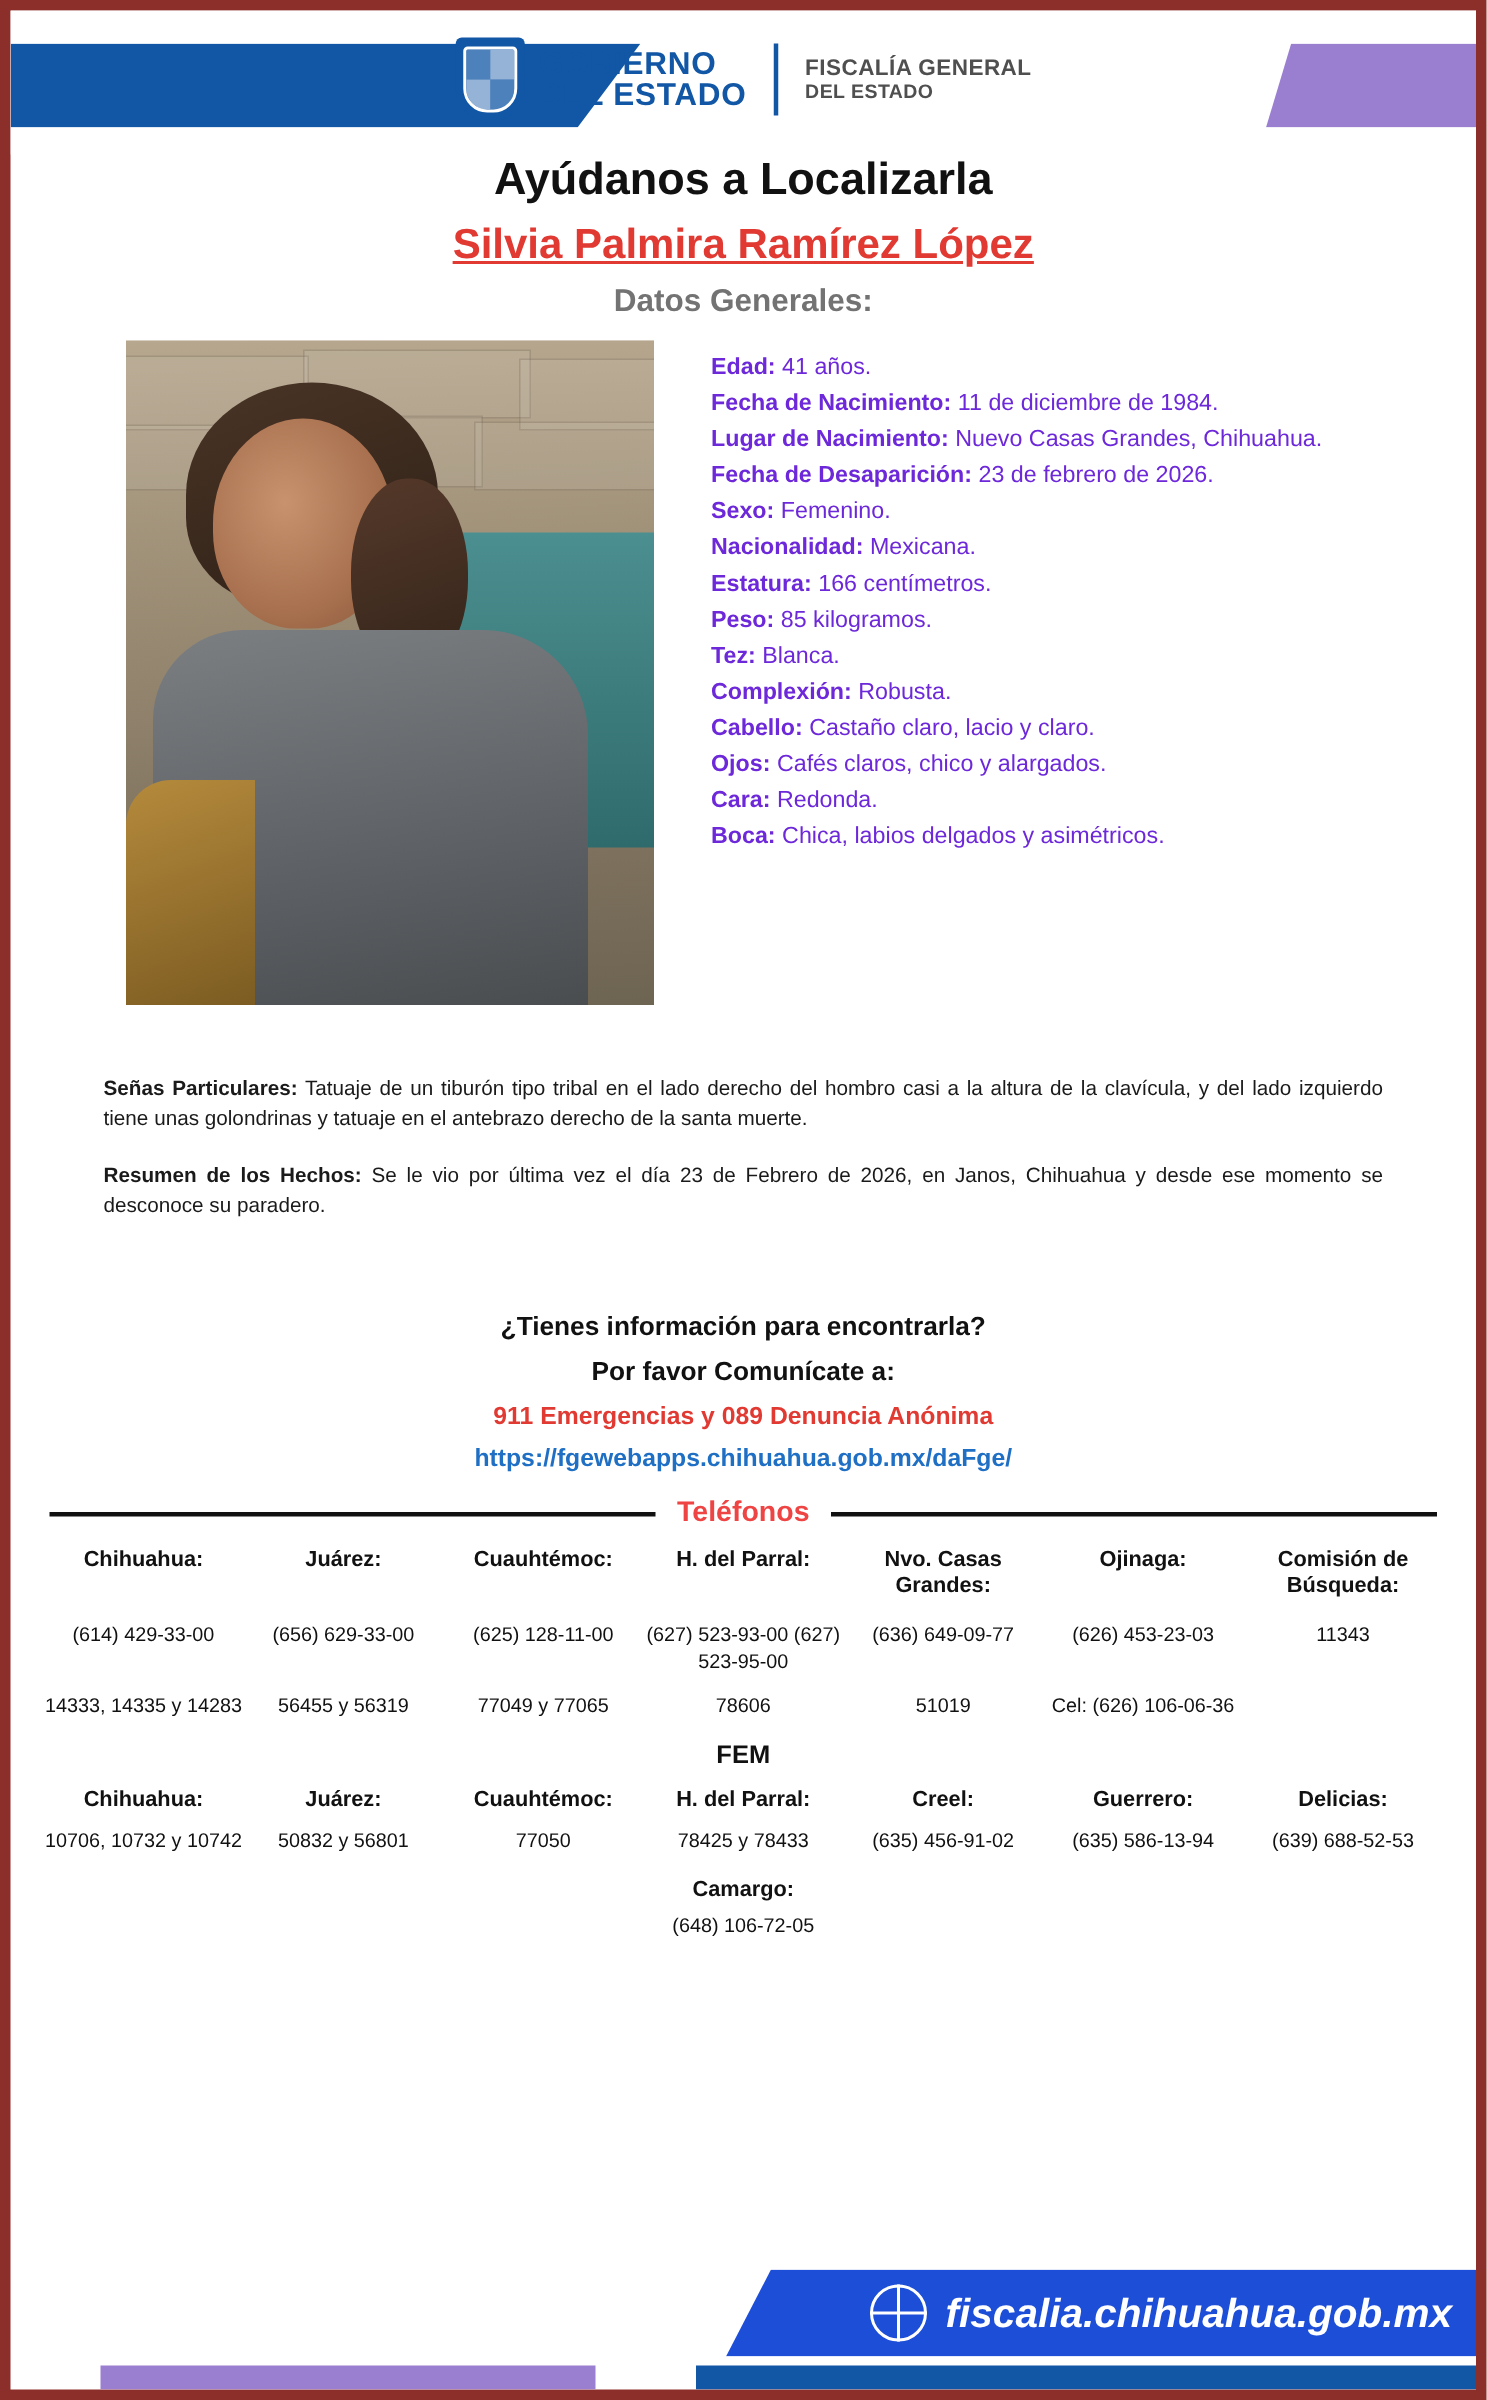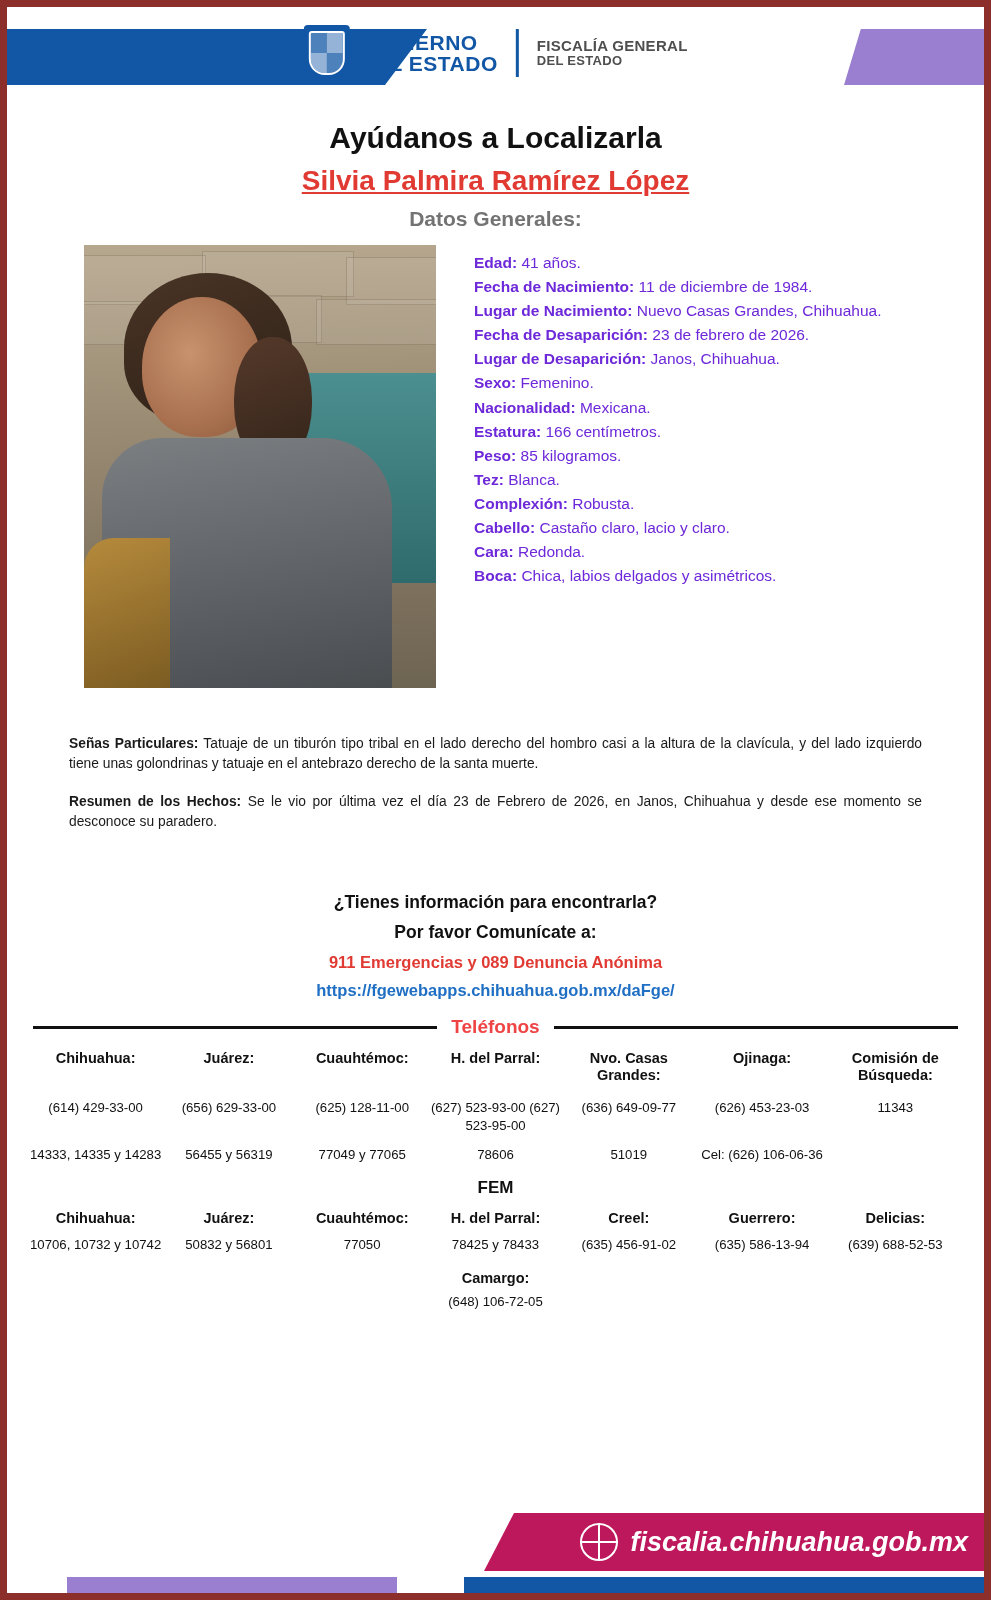--- a/index.html
+++ b/index.html
@@ -99,21 +99,20 @@
   }
   .fis-text .l1 { font-size: 15px; letter-spacing: 0.3px; }
   .fis-text .l2 { font-size: 13px; letter-spacing: 0.3px; }
 
   
   .title-main {
     text-align: center;
     font-size: 30px;
     font-weight: bold;
     color: #111111;
-    margin-top: 18px;
   }
   .title-name {
     text-align: center;
     font-size: 28px;
     font-weight: bold;
     color: #e03a33;
     margin-top: 10px;
     text-decoration: underline;
   }
   .title-sub {
@@ -292,21 +291,21 @@
   .footer {
     position: absolute;
     left: 0; bottom: 0;
     width: 100%;
     height: 96px;
   }
   .footer .blue {
     position: absolute;
     right: 0; bottom: 22px;
     width: 500px; height: 58px;
-    background: #be185d;
+    background: #1d4ed8;
     clip-path: polygon(6% 0, 100% 0, 100% 100%, 0 100%);
     display: flex;
     align-items: center;
     justify-content: flex-end;
     padding-right: 16px;
     box-sizing: border-box;
     gap: 12px;
   }
   .footer .site {
     color: #ffffff;
@@ -394,28 +393,28 @@
       <div class="hair2"></div>
       <div class="torso"></div>
       <div class="arm"></div>
     </div>
 
     <div class="details">
       <div class="row"><b>Edad:</b> <span>41 años.</span></div>
       <div class="row"><b>Fecha de Nacimiento:</b> <span>11 de diciembre de 1984.</span></div>
       <div class="row"><b>Lugar de Nacimiento:</b> <span>Nuevo Casas Grandes, Chihuahua.</span></div>
       <div class="row"><b>Fecha de Desaparición:</b> <span>23 de febrero de 2026.</span></div>
-      <div class="row"><b>Lugar de Desaparición:</b> <span>Janos, Chihuahua.</span></div>
       <div class="row"><b>Sexo:</b> <span>Femenino.</span></div>
       <div class="row"><b>Nacionalidad:</b> <span>Mexicana.</span></div>
       <div class="row"><b>Estatura:</b> <span>166 centímetros.</span></div>
       <div class="row"><b>Peso:</b> <span>85 kilogramos.</span></div>
       <div class="row"><b>Tez:</b> <span>Blanca.</span></div>
       <div class="row"><b>Complexión:</b> <span>Robusta.</span></div>
       <div class="row"><b>Cabello:</b> <span>Castaño claro, lacio y claro.</span></div>
+      <div class="row"><b>Ojos:</b> <span>Cafés claros, chico y alargados.</span></div>
       <div class="row"><b>Cara:</b> <span>Redonda.</span></div>
       <div class="row"><b>Boca:</b> <span>Chica, labios delgados y asimétricos.</span></div>
     </div>
   </div>
 
   <div class="paras">
     <p><b>Señas Particulares:</b><span> Tatuaje de un tiburón tipo tribal en el lado derecho del hombro casi a la altura de la clavícula, y del lado izquierdo tiene unas golondrinas y tatuaje en el antebrazo derecho de la santa muerte.</span></p>
     <p><b>Resumen de los Hechos:</b><span> Se le vio por última vez el día 23 de Febrero de 2026, en Janos, Chihuahua y desde ese momento se desconoce su paradero.</span></p>
   </div>
 

